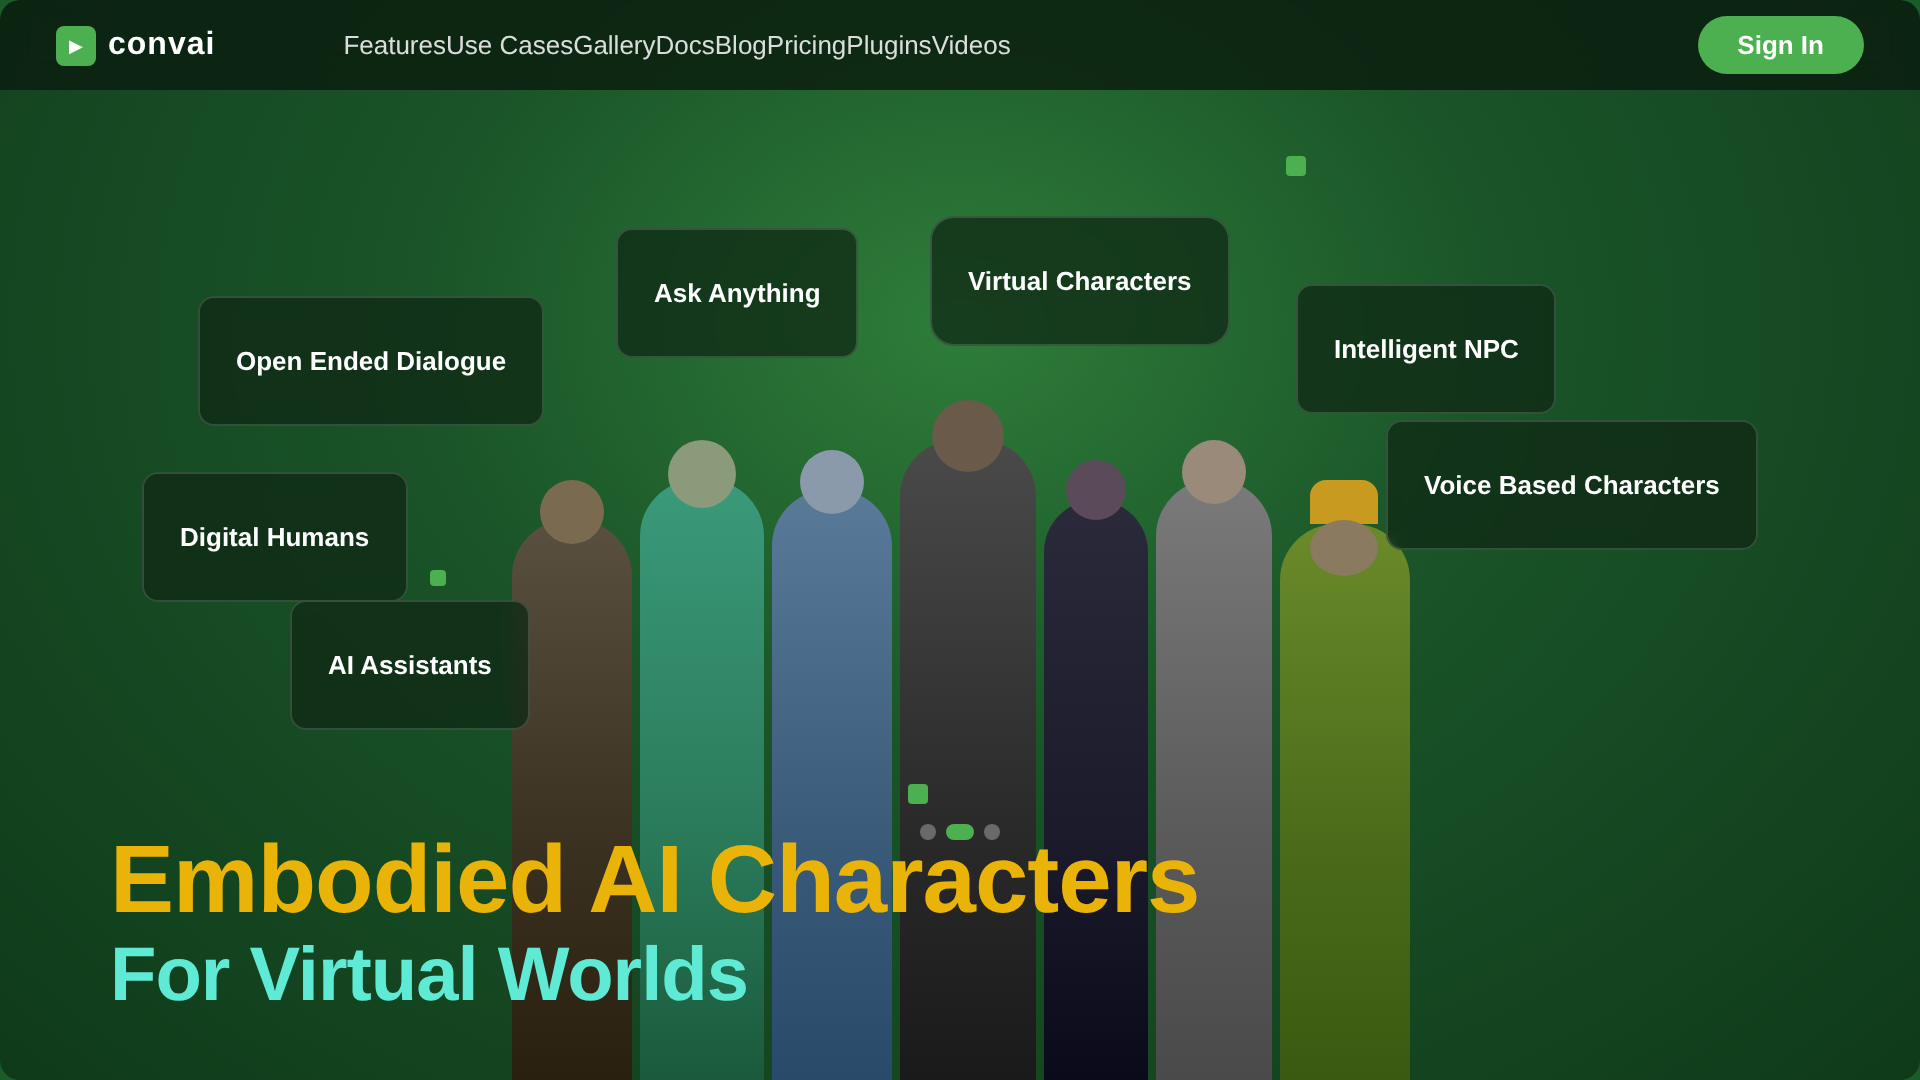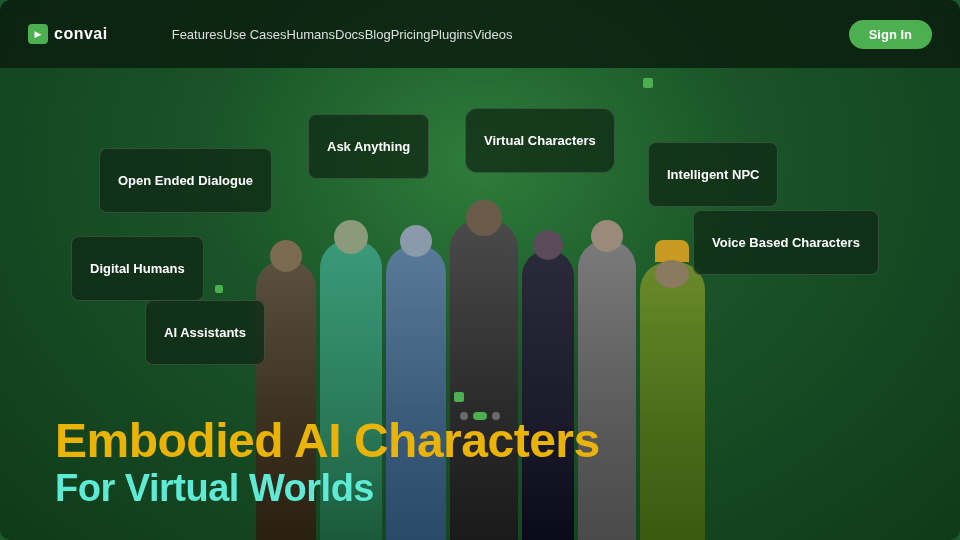--- a/index.html
+++ b/index.html
@@ -25,21 +25,21 @@
       inset: 0;
       background: radial-gradient(ellipse at 50% 30%, #2e7d3a 0%, #1a5428 40%, #0f3a1a 100%);
     }
 
     
     .navbar {
       position: absolute;
       top: 0;
       left: 0;
       right: 0;
-      height: 68px;
+      height: 45px;
       background: rgba(10, 30, 15, 0.85);
       backdrop-filter: blur(8px);
       display: flex;
       align-items: center;
       padding: 0 28px;
       z-index: 100;
     }
 
     .logo {
       display: flex;
@@ -221,21 +221,21 @@
   <div class="hero-bg"></div>
 
   <nav class="navbar">
     <div class="logo">
       <div class="logo-icon"></div>
       <span class="logo-text">convai</span>
     </div>
     <div class="nav-links">
       <a class="nav-link">Features</a>
       <a class="nav-link">Use Cases</a>
-      <a class="nav-link">Humans</a>
+      <a class="nav-link">Gallery</a>
       <a class="nav-link">Docs</a>
       <a class="nav-link">Blog</a>
       <a class="nav-link">Pricing</a>
       <a class="nav-link">Plugins</a>
       <a class="nav-link">Videos</a>
     </div>
     <button class="sign-in-btn">Sign In</button>
   </nav>
 
   <div class="chip chip-virtual-characters">

